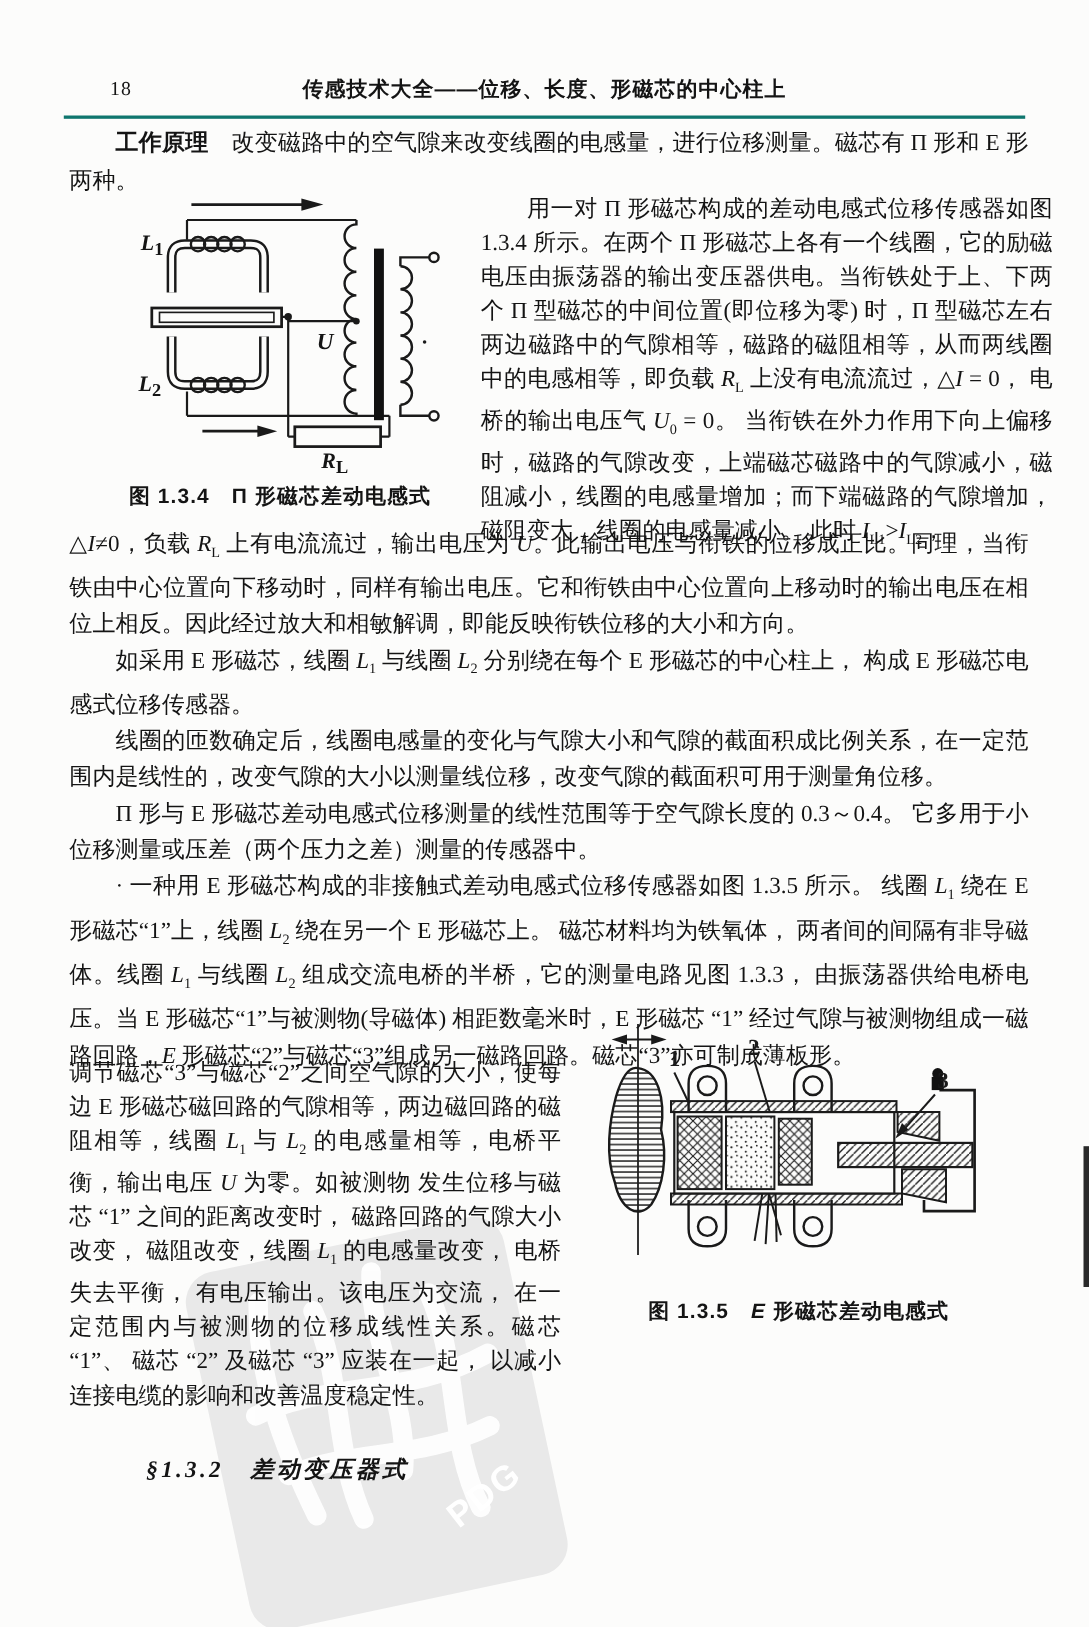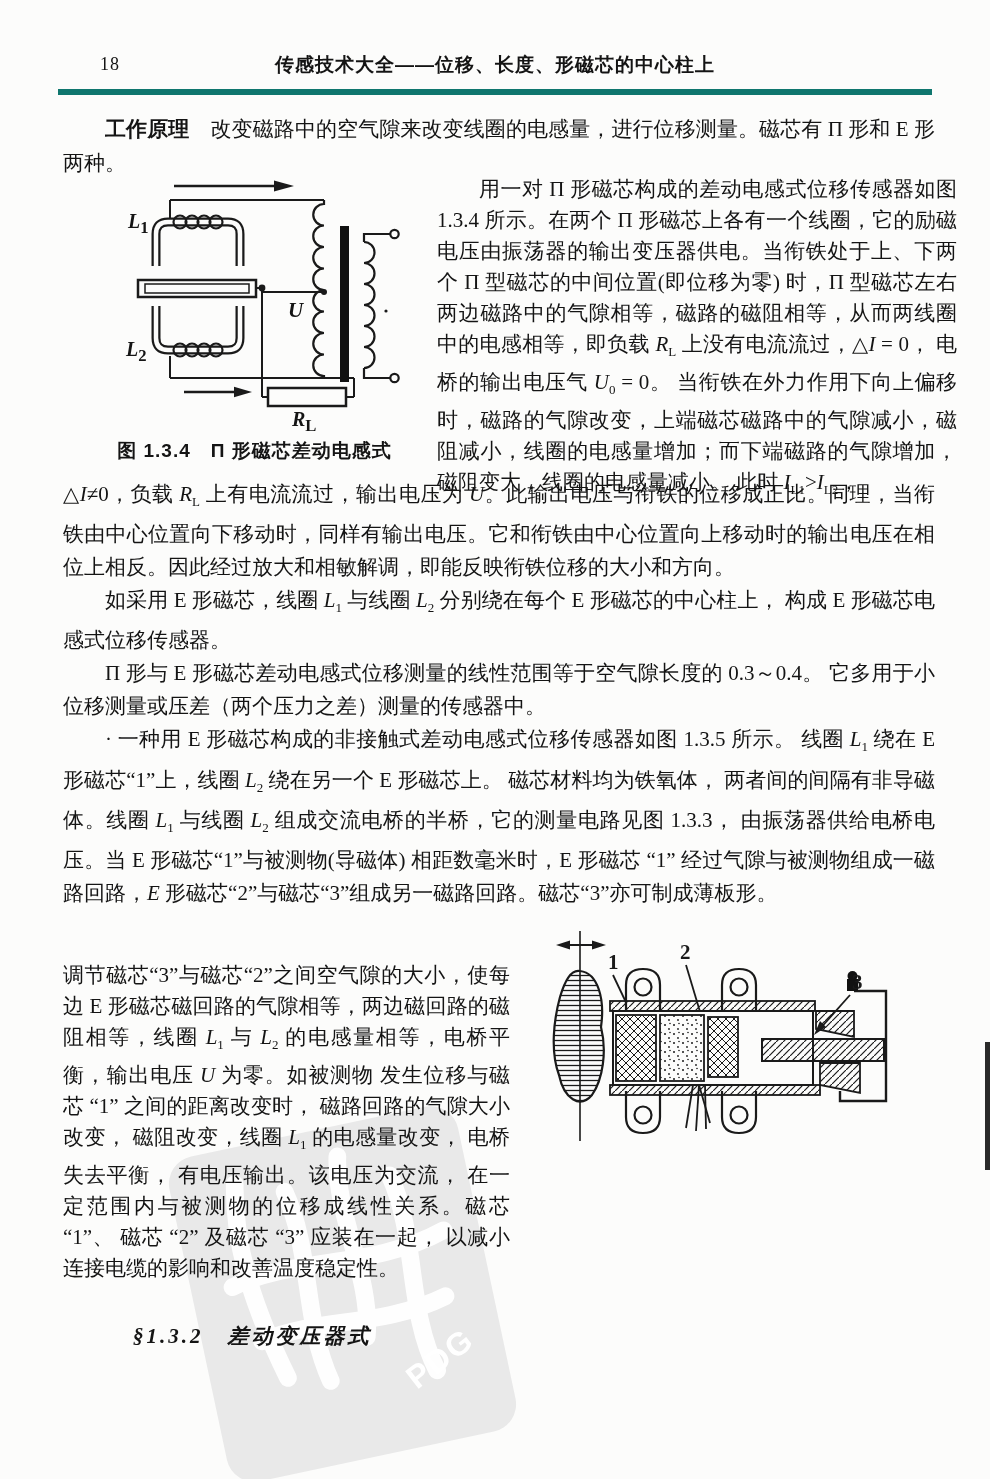--- a/index.html
+++ b/index.html
@@ -4,21 +4,21 @@
 <style>
   html,body{margin:0;padding:0;background:#ffffff;}
   .page{
     position:relative;width:990px;height:1479px;margin:0 auto;
     background:#fcfcfb;overflow:hidden;
     font-family:"Liberation Serif","DejaVu Serif",serif;
     color:#141414;
   }
   .layer{position:absolute;}
   
-  .header{left:58px;top:42px;width:874px;height:47px;border-bottom:6px solid #0f766e;}
+  .header{left:58px;top:58px;width:874px;height:47px;border-bottom:3px solid #0f766e;}
   .pagenum{position:absolute;left:42px;top:12px;font-size:18px;letter-spacing:1px;}
   .htitle{position:absolute;left:0;right:0;top:10px;text-align:center;
     font-family:"Liberation Sans","DejaVu Sans",sans-serif;
     font-weight:bold;font-size:19px;letter-spacing:1px;}
   
   .body{font-size:21px;line-height:33px;text-align:justify;margin:0;}
   .indent{text-indent:2em;}
   .hei{font-family:"Liberation Sans","DejaVu Sans",sans-serif;font-weight:bold;}
   .body sub{font-size:13px;}
   .intro{left:63px;top:112px;width:872px;line-height:34px;}
@@ -158,20 +158,21 @@
       <div class="flabel" style="left:190px;top:234px;"><i>R</i><sub>L</sub></div>
     </div>
     <div class="figcap">图 1.3.4　Π 形磁芯差动电感式</div>
   </div>
 
   <p class="layer body indent col-right content">用一对 Π 形磁芯构成的差动电感式位移传感器如图 1.3.4 所示。在两个 Π 形磁芯上各有一个线圈，它的励磁电压由振荡器的输出变压器供电。当衔铁处于上、下两个 Π 型磁芯的中间位置(即位移为零) 时，Π 型磁芯左右两边磁路中的气隙相等，磁路的磁阻相等，从而两线圈中的电感相等，即负载 <i>R</i><sub>L</sub> 上没有电流流过，△<i>I</i> = 0， 电桥的输出电压气 <i>U</i><sub>0</sub> = 0。 当衔铁在外力作用下向上偏移时，磁路的气隙改变，上端磁芯磁路中的气隙减小，磁阻减小，线圈的电感量增加；而下端磁路的气隙增加，磁阻变大，线圈的电感量减小。 此时 <i>I</i><sub>L1</sub>&gt;<i>I</i><sub>L2</sub>，</p>
 
   <div class="layer mid-block content">
     <p class="body">△<i>I</i>≠0，负载 <i>R</i><sub>L</sub> 上有电流流过，输出电压为 <i>U</i>。此输出电压与衔铁的位移成正比。同理，当衔铁由中心位置向下移动时，同样有输出电压。它和衔铁由中心位置向上移动时的输出电压在相位上相反。因此经过放大和相敏解调，即能反映衔铁位移的大小和方向。</p>
     <p class="body indent">如采用 E 形磁芯，线圈 <i>L</i><sub>1</sub> 与线圈 <i>L</i><sub>2</sub> 分别绕在每个 E 形磁芯的中心柱上， 构成 E 形磁芯电感式位移传感器。</p>
+    <p class="body indent">线圈的匝数确定后，线圈电感量的变化与气隙大小和气隙的截面积成比例关系，在一定范围内是线性的，改变气隙的大小以测量线位移，改变气隙的截面积可用于测量角位移。</p>
     <p class="body indent">Π 形与 E 形磁芯差动电感式位移测量的线性范围等于空气隙长度的 0.3～0.4。 它多用于小位移测量或压差（两个压力之差）测量的传感器中。</p>
     <p class="body indent">· 一种用 E 形磁芯构成的非接触式差动电感式位移传感器如图 1.3.5 所示。 线圈 <i>L</i><sub>1</sub> 绕在 E 形磁芯“1”上，线圈 <i>L</i><sub>2</sub> 绕在另一个 E 形磁芯上。 磁芯材料均为铁氧体， 两者间的间隔有非导磁体。线圈 <i>L</i><sub>1</sub> 与线圈 <i>L</i><sub>2</sub> 组成交流电桥的半桥，它的测量电路见图 1.3.3， 由振荡器供给电桥电压。当 E 形磁芯“1”与被测物(导磁体) 相距数毫米时，E 形磁芯 “1” 经过气隙与被测物组成一磁路回路，<i>E</i> 形磁芯“2”与磁芯“3”组成另一磁路回路。磁芯“3”亦可制成薄板形。</p>
   </div>
 
   <p class="layer body col-left content">调节磁芯“3”与磁芯“2”之间空气隙的大小，使每边 E 形磁芯磁回路的气隙相等，两边磁回路的磁阻相等，线圈 <i>L</i><sub>1</sub> 与 <i>L</i><sub>2</sub> 的电感量相等，电桥平衡，输出电压 <i>U</i> 为零。如被测物 发生位移与磁芯 “1” 之间的距离改变时， 磁路回路的气隙大小改变， 磁阻改变，线圈 <i>L</i><sub>1</sub> 的电感量改变， 电桥失去平衡， 有电压输出。该电压为交流， 在一定范围内与被测物的位移成线性关系。磁芯 “1”、 磁芯 “2” 及磁芯 “3” 应装在一起， 以减小连接电缆的影响和改善温度稳定性。</p>
 
   <div class="layer fig fig135 content">
     <div class="figwrap">
       <svg width="432" height="250" viewBox="0 0 432 250">
         <defs>
@@ -243,20 +244,21 @@
             <line x1="189" y1="162" x2="200" y2="200"></line>
           </g>
         </g>
         <g font-family="Liberation Serif, serif" font-size="21" font-weight="bold" fill="#1a1a1a">
           <text x="98" y="46">1</text>
           <text x="170" y="36">2</text>
           <text x="342" y="66">3</text>
         </g>
       </svg>
     </div>
+    <div class="figcap">图 1.3.5　<i>E</i> 形磁芯差动电感式</div>
   </div>
 
 
   <div class="layer next-heading content">§1.3.2　差动变压器式</div>
 
   <div class="layer edge-mark"></div>
 
 </div>
 
 </body></html>

